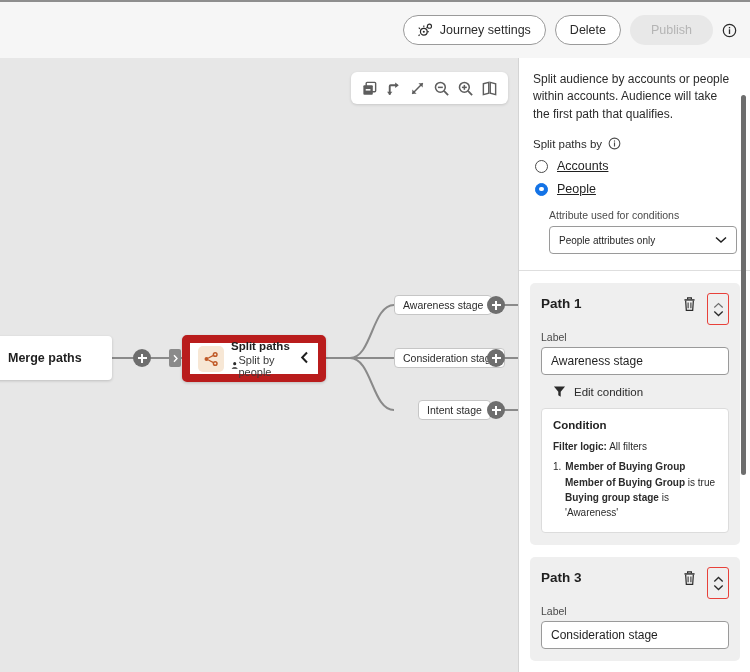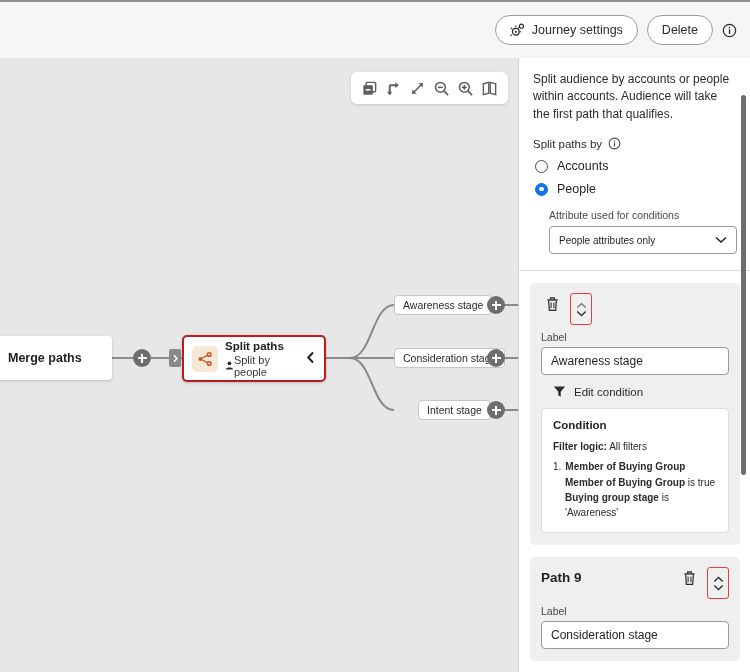--- a/index.html
+++ b/index.html
@@ -52,21 +52,21 @@
     position: absolute; background: #ffffff; border-radius: 4px;
     box-shadow: 0 1px 3px rgba(0,0,0,.18);
     display: flex; align-items: center;
   }
   #merge-node {
     left: -58px; top: 278px; width: 170px; height: 44px;
     padding-left: 66px; font-size: 12.5px; font-weight: bold; color: #1f1f1f;
   }
   #split-node {
     left: 182px; top: 277px; width: 144px; height: 47px;
-    border: 2px solid #b91c1c; border-radius: 5px; padding: 0 8px;
+    border: 8px solid #b91c1c; border-radius: 5px; padding: 0 8px;
     gap: 7px; background: #fff;
   }
   .split-ico {
     width: 26px; height: 26px; border-radius: 5px; background: #f7e7d5;
     display: flex; align-items: center; justify-content: center; flex: 0 0 auto;
   }
   .split-txt { display: flex; flex-direction: column; gap: 2px; flex: 1; }
   .split-title { font-size: 11.5px; font-weight: bold; color: #1f1f1f; }
   .split-sub { font-size: 11px; color: #3a3a3a; display: flex; align-items: center; gap: 0; }
   .split-chev { color: #1f1f1f; font-size: 14px; font-weight: bold; flex: 0 0 auto; }
@@ -103,21 +103,21 @@
   .panel-inner { position: absolute; left: 0; top: 0; width: 232px; }
   .p-desc {
     padding: 13px 14px 0 14px; font-size: 12px; line-height: 1.45; color: #2b2b2b;
   }
   .p-label-row {
     display: flex; align-items: center; gap: 6px;
     padding: 14px 14px 0 14px; font-size: 11.5px; color: #2b2b2b;
   }
   .radio-row {
     display: flex; align-items: center; gap: 9px;
-    padding: 9px 14px 0 16px; font-size: 12.5px; color: #1f1f1f; cursor: pointer;
+    padding: 9px 14px 0 16px; font-size: 12.5px; color: #1f1f1f; cursor: pointer; text-decoration: underline;
   }
   .radio {
     width: 13px; height: 13px; border-radius: 50%;
     border: 1.6px solid #4a4a4a; background: #fff; flex: 0 0 auto;
     display: flex; align-items: center; justify-content: center;
   }
   .radio.on { border-color: #1473e6; background: #1473e6; }
   .radio.on::after { content: ""; width: 4.5px; height: 4.5px; border-radius: 50%; background: #fff; }
   .sub-label { padding: 13px 14px 0 30px; font-size: 10.5px; color: #4a4a4a; }
   .select-box {
@@ -186,20 +186,23 @@
         <path d="M6.2 4.4V2.6M9.1 5.3l1.2-1.3M2.1 6.2l-1.3-1.2M9.9 9.3h1.8M1.8 12.3l-1.2 1.3" stroke="#2b2b2b" stroke-width="1.2" fill="none"></path>
         <circle cx="12.2" cy="3.4" r="2.2" fill="none" stroke="#2b2b2b" stroke-width="1.2"></circle>
       </svg>
       <span>Journey settings</span>
     </div>
 
     <div class="tb-btn">
       <span>Delete</span>
     </div>
 
+    <div class="tb-btn disabled">
+      <span>Publish</span>
+    </div>
 
     <svg class="info-icon" viewBox="0 0 16 16">
       <circle cx="8" cy="8" r="6.6" fill="none" stroke="#2b2b2b" stroke-width="1.3"></circle>
       <rect x="7.3" y="6.7" width="1.4" height="5" fill="#2b2b2b"></rect>
       <rect x="7.3" y="4.2" width="1.4" height="1.5" fill="#2b2b2b"></rect>
     </svg>
   </div>
 
   <div class="canvas">
 
@@ -330,20 +333,21 @@
         <span>People attributes only</span>
         <svg width="12" height="8" viewBox="0 0 12 8">
           <path d="M1 1.5 L6 6 L11 1.5" fill="none" stroke="#1f1f1f" stroke-width="1.5"></path>
         </svg>
       </div>
 
       <div class="divider"></div>
 
       <div class="path-card">
         <div class="pc-head">
+          <div class="pc-title">Path 1</div>
           <div class="trash-btn">
             <svg width="15" height="16" viewBox="0 0 16 17">
               <rect x="2.6" y="3.4" width="10.8" height="1.5" fill="#2b2b2b"></rect>
               <path d="M6 3.4 V1.9 h4 V3.4" fill="none" stroke="#2b2b2b" stroke-width="1.3"></path>
               <path d="M3.9 4.9 L4.6 15.2 h6.8 L12.1 4.9" fill="none" stroke="#2b2b2b" stroke-width="1.3"></path>
               <path d="M6.5 7 V13 M9.5 7 V13" stroke="#2b2b2b" stroke-width="1.1"></path>
             </svg>
           </div>
           <div class="stepper">
             <svg class="chev" viewBox="0 0 12 8">
@@ -381,21 +385,21 @@
             <div class="cond-sub">
               <div><b>Member of Buying Group</b> <span>is true</span></div>
               <div><b>Buying group stage</b> <span>is 'Awareness'</span></div>
             </div>
           </div>
         </div>
       </div>
 
       <div class="path-card">
         <div class="pc-head">
-          <div class="pc-title">Path 9</div>
+          <div class="pc-title">Path 3</div>
           <div class="trash-btn">
             <svg width="15" height="16" viewBox="0 0 16 17">
               <rect x="2.6" y="3.4" width="10.8" height="1.5" fill="#2b2b2b"></rect>
               <path d="M6 3.4 V1.9 h4 V3.4" fill="none" stroke="#2b2b2b" stroke-width="1.3"></path>
               <path d="M3.9 4.9 L4.6 15.2 h6.8 L12.1 4.9" fill="none" stroke="#2b2b2b" stroke-width="1.3"></path>
               <path d="M6.5 7 V13 M9.5 7 V13" stroke="#2b2b2b" stroke-width="1.1"></path>
             </svg>
           </div>
           <div class="stepper">
             <svg class="chev" viewBox="0 0 12 8">

